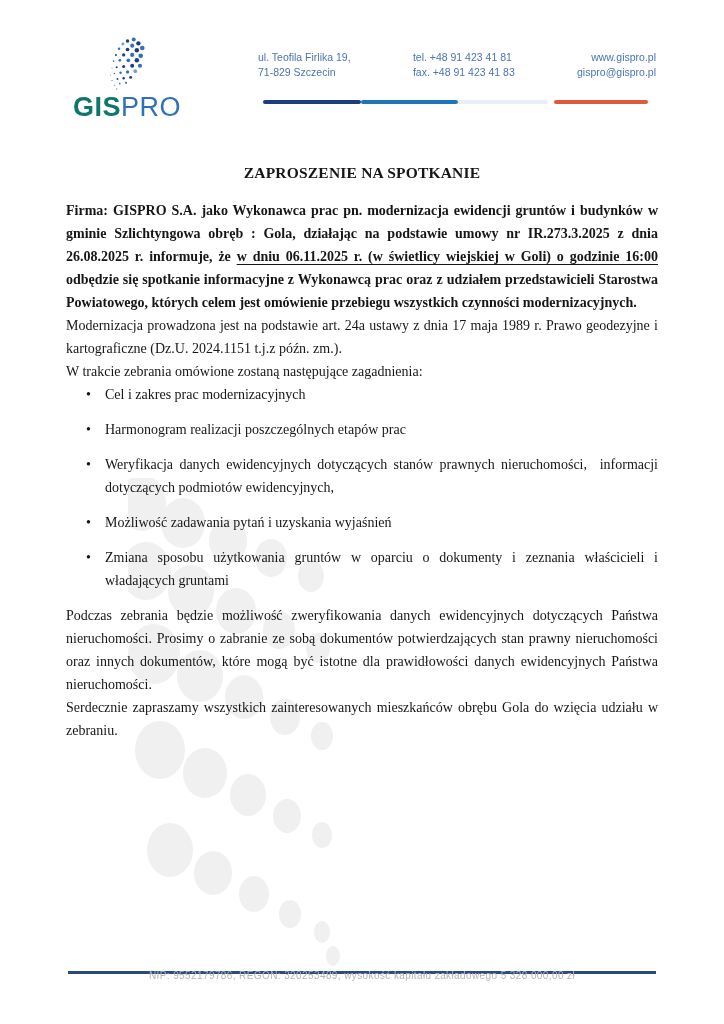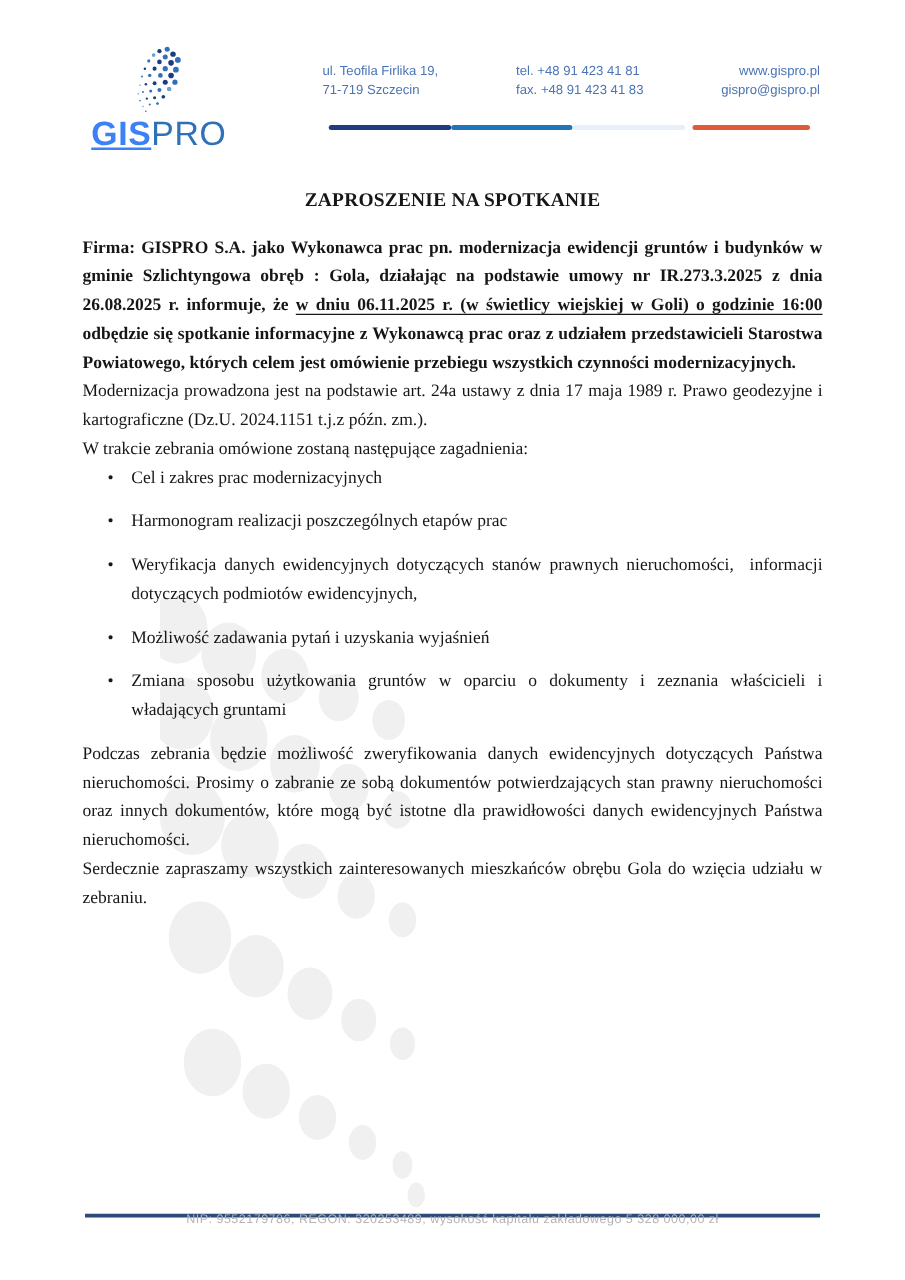--- a/index.html
+++ b/index.html
@@ -28,21 +28,21 @@
   
   .letterhead { position: absolute; left: 0; top: 0; width: 724px; height: 140px; z-index: 2; }
 
   .logo { position: absolute; left: 73px; top: 34px; width: 140px; height: 92px; }
   .logo-dots { position: absolute; left: 28px; top: 0; width: 50px; height: 62px; }
   .logo-text {
     position: absolute; left: 0; top: 58px;
     font-size: 27px; letter-spacing: 0.5px; line-height: 30px;
     font-family: "Liberation Sans", sans-serif;
   }
-  .logo-gis { color: #3b82f6; font-weight: bold; text-decoration: underline; }
+  .logo-gis { color: #0f766e; font-weight: bold; }
   .logo-pro { color: #2e71b8; font-weight: normal; margin-top: 22px; }
 
   .contact {
     position: absolute; left: 258px; top: 50px; width: 398px;
     display: flex; justify-content: space-between;
     color: #4a74b5; font-size: 10.5px; line-height: 15px; gap: 11px;
   }
   .contact .col { white-space: nowrap; }
   .contact .col.right { text-align: right; }
 
@@ -52,21 +52,21 @@
   }
   .brandbar .seg { height: 4px; border-radius: 2px; }
   .seg1 { width: 98px; }
   .seg2 { width: 97px; }
   .seg3 { width: 90px; }
   .seg-gap { width: 6px; }
   .seg4 { width: 94px; }
 
   
   .doc {
-    position: absolute; left: 66px; top: 149px; width: 592px; z-index: 1;
+    position: absolute; left: 66px; top: 161px; width: 592px; z-index: 1;
     font-family: "Liberation Serif", serif;
     color: #161616;
     font-size: 14px; line-height: 23px;
   }
   .doc-title {
     text-align: center;
     font-size: 15.5px; font-weight: bold;
     letter-spacing: 0.2px;
     margin-bottom: 15px;
     font-family: "Liberation Serif", serif;
@@ -179,21 +179,21 @@
             <circle cx="15" cy="66" r="0.8" fill="#6fa0cf"></circle>
             <circle cx="18" cy="71" r="0.7" fill="#1d3e7e"></circle>
         </g>
       </svg>
       <div class="logo-text"><span class="logo-gis">GIS</span><span class="logo-pro">PRO</span></div>
     </div>
 
     <div class="contact">
       <div class="col">
         <div>ul. Teofila Firlika 19,</div>
-        <div>71-719 Szczecin</div>
+        <div>71-829 Szczecin</div>
       </div>
       <div class="col">
         <div>tel. +48 91 423 41 81</div>
         <div>fax. +48 91 423 41 83</div>
       </div>
       <div class="col right">
         <div>www.gispro.pl</div>
         <div>gispro@gispro.pl</div>
       </div>
     </div>

